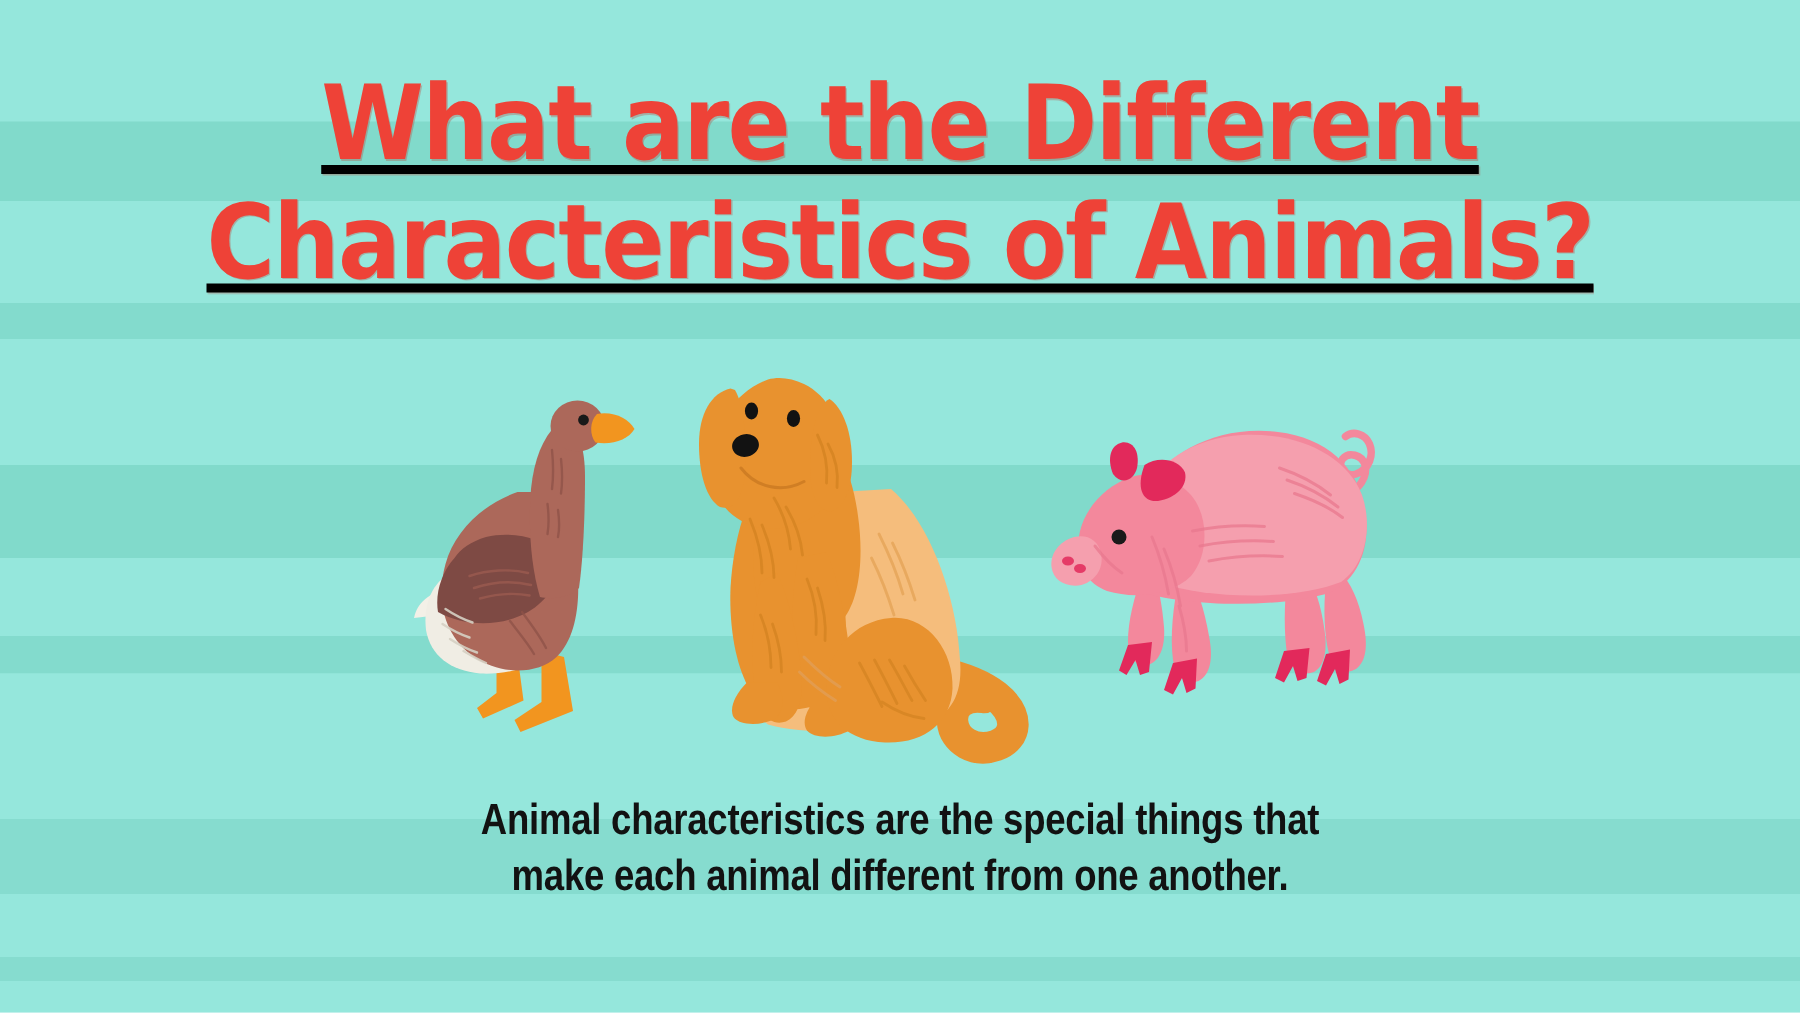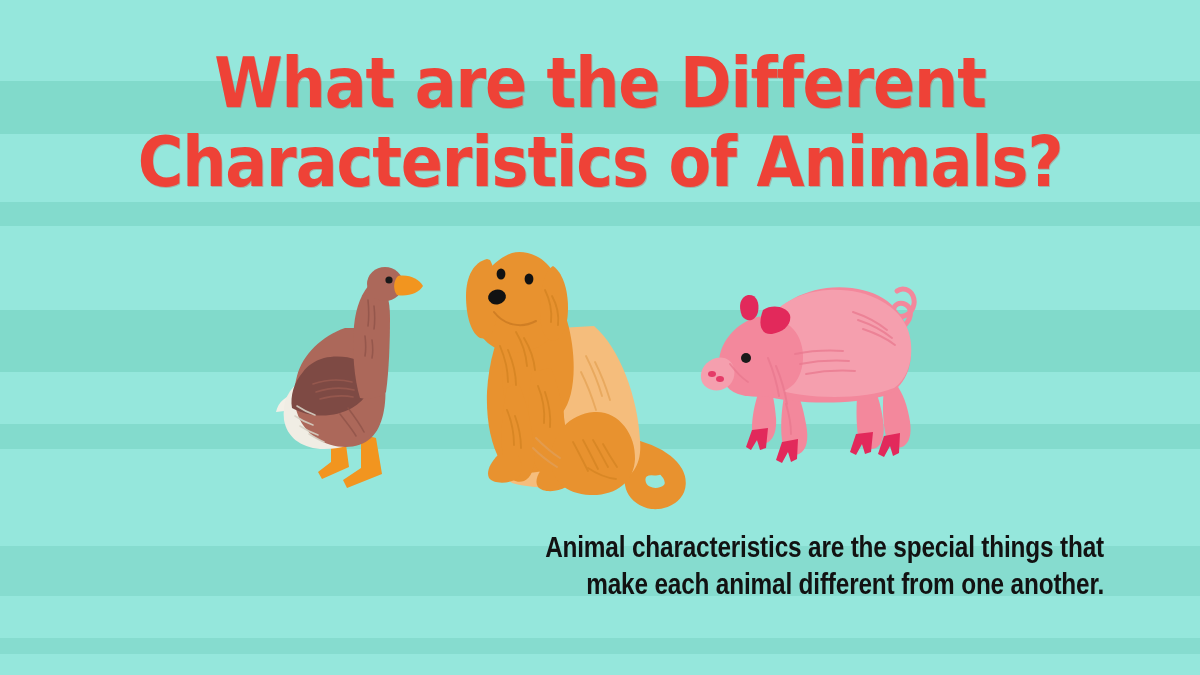--- a/index.html
+++ b/index.html
@@ -29,20 +29,21 @@
   }
 
   
   .title-block {
     position: absolute;
     top: 44px;
     left: 0;
     width: 100%;
     z-index: 5;
     text-align: center;
+    text-decoration: underline;
   }
   .title-line {
     display: block;
     color: #EE4237;
     font-family: "DejaVu Sans", sans-serif;
     font-weight: 700;
     font-size: 69px;
     line-height: 79px;
     letter-spacing: -1.2px;
     transform: scaleX(0.90);
@@ -51,21 +52,21 @@
     text-shadow: 1px 1px 0 rgba(190,55,45,0.30);
   }
 
   
   .subtitle-block {
     position: absolute;
     top: 529px;
     left: 0;
     width: 100%;
     z-index: 5;
-    text-align: right;
+    text-align: center;
   }
   .subtitle-line {
     display: block;
     color: #121212;
     font-family: "Liberation Sans Narrow", "Liberation Sans", sans-serif;
     font-weight: 700;
     font-size: 29px;
     line-height: 37px;
     letter-spacing: -0.2px;
     transform: scaleX(0.84);

